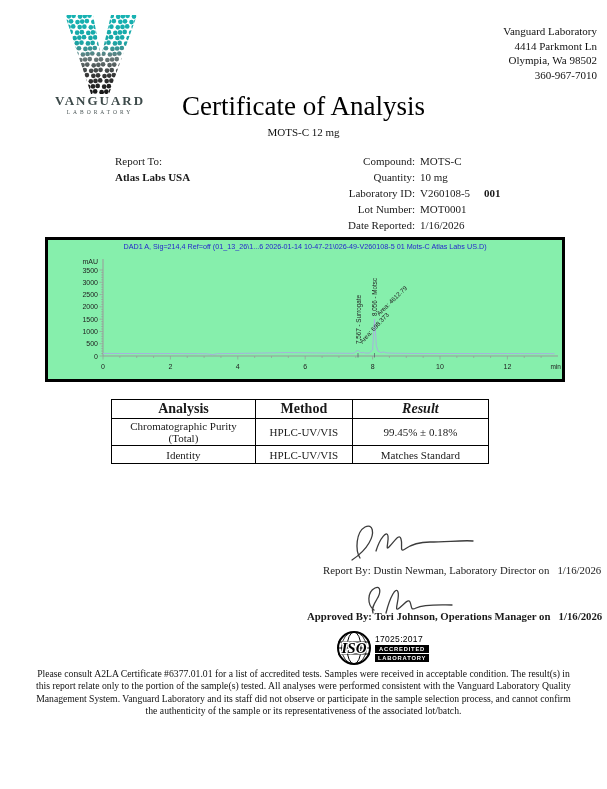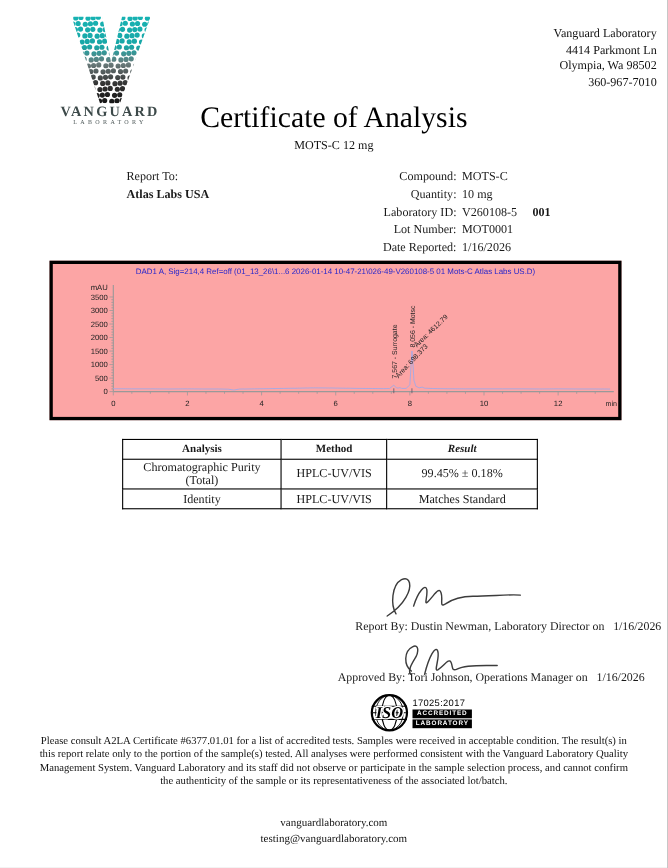--- a/index.html
+++ b/index.html
@@ -19,35 +19,35 @@
   .subtitle{position:absolute;left:0;top:126px;width:100%;text-align:center;font-size:11px;color:#111;}
   
   .report-to{position:absolute;left:115px;top:153px;font-size:11px;line-height:16px;}
   .report-to .bold{font-weight:bold;}
   .info{position:absolute;left:230px;top:153px;width:340px;font-size:11px;}
   .info-row{display:flex;height:16px;line-height:16px;}
   .info-label{width:185px;text-align:right;}
   .info-value{margin-left:5px;}
   .info-extra{margin-left:14px;font-weight:bold;}
   
-  .chart{position:absolute;left:45px;top:237px;width:514px;height:139px;border:3px solid #000;background:#fca5a5;box-sizing:content-box;}
+  .chart{position:absolute;left:45px;top:237px;width:514px;height:139px;border:3px solid #000;background:#86efac;box-sizing:content-box;}
   .chart-header{height:12px;padding-top:2px;text-align:center;font-family:"Liberation Sans",sans-serif;font-size:7.2px;color:#2626cc;white-space:nowrap;}
   .chart svg{display:block;}
   
   .results{position:absolute;left:111px;top:399px;width:378px;border-collapse:collapse;font-size:11px;}
   .results th,.results td{border:1px solid #000;text-align:center;padding:1px 4px;height:15px;}
-  .results th{font-weight:bold;font-size:10px;}
+  .results th{font-weight:bold;font-size:14px;}
   .results .c1{width:142px;}.results .c2{width:93px;}.results .c3{width:138px;font-style:italic;}
   
   .sig1{position:absolute;left:342px;top:520px;}
   .sig2{position:absolute;left:350px;top:582px;}
   .sigline{position:absolute;font-size:10.8px;white-space:nowrap;}
   .sigline .date{margin-left:8px;}
   .line1{left:305px;top:564px;margin-left:18px;}
-  .line2{left:307px;top:610px;}
+  .line2{left:307px;top:610px;font-weight:bold;}
   
   .iso{position:absolute;left:336px;top:630px;display:flex;align-items:center;}
   .iso-right{margin-left:3px;font-family:"Liberation Sans",sans-serif;}
   .iso-num{font-size:8.5px;font-weight:normal;color:#000;letter-spacing:0.3px;}
   .iso-bar{background:#000;color:#fff;font-size:5.8px;font-weight:bold;letter-spacing:0.8px;padding:1px 3px;margin-top:1px;text-align:center;}
   
   .disclaimer{position:absolute;left:30px;top:668px;width:547px;text-align:center;font-size:9.7px;line-height:12.4px;color:#111;}
   .footer{position:absolute;left:0;top:742px;width:100%;text-align:center;font-size:10px;line-height:14px;color:#111;}
 </style>
 </head>
@@ -472,18 +472,14 @@
     </svg>
     <div class="iso-right">
       <div class="iso-num">17025:2017</div>
       <div class="iso-bar">ACCREDITED</div>
       <div class="iso-bar">LABORATORY</div>
     </div>
   </div>
 
   <div class="disclaimer">Please consult A2LA Certificate #6377.01.01 for a list of accredited tests. Samples were received in acceptable condition. The result(s) in this report relate only to the portion of the sample(s) tested. All analyses were performed consistent with the Vanguard Laboratory Quality Management System. Vanguard Laboratory and its staff did not observe or participate in the sample selection process, and cannot confirm the authenticity of the sample or its representativeness of the associated lot/batch.</div>
 
-  <div class="footer">
-    <div>vanguardlaboratory.com</div>
-    <div>testing@vanguardlaboratory.com</div>
-  </div>
 
 </div>
 
 </body></html>

